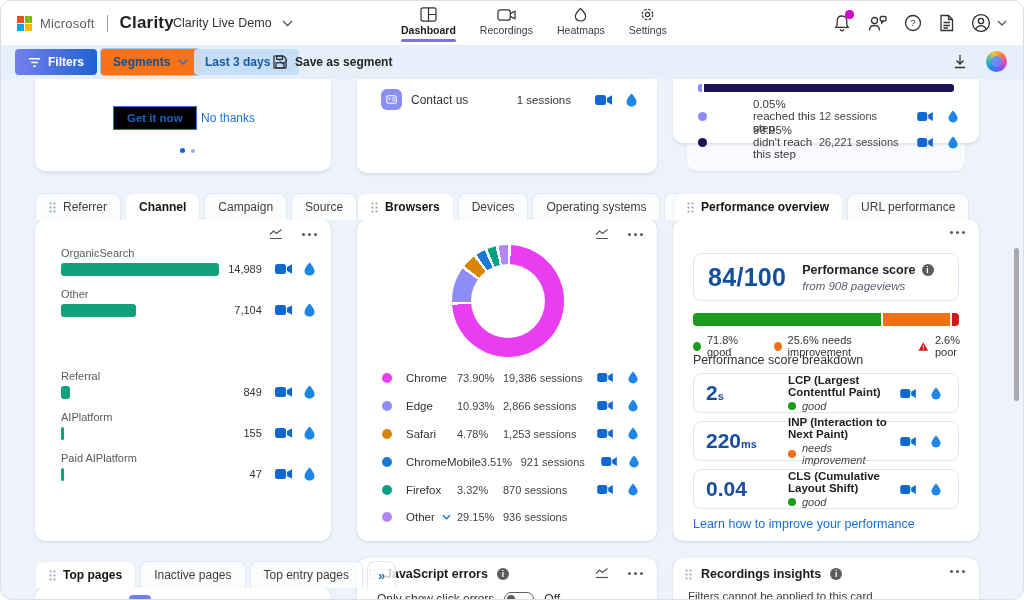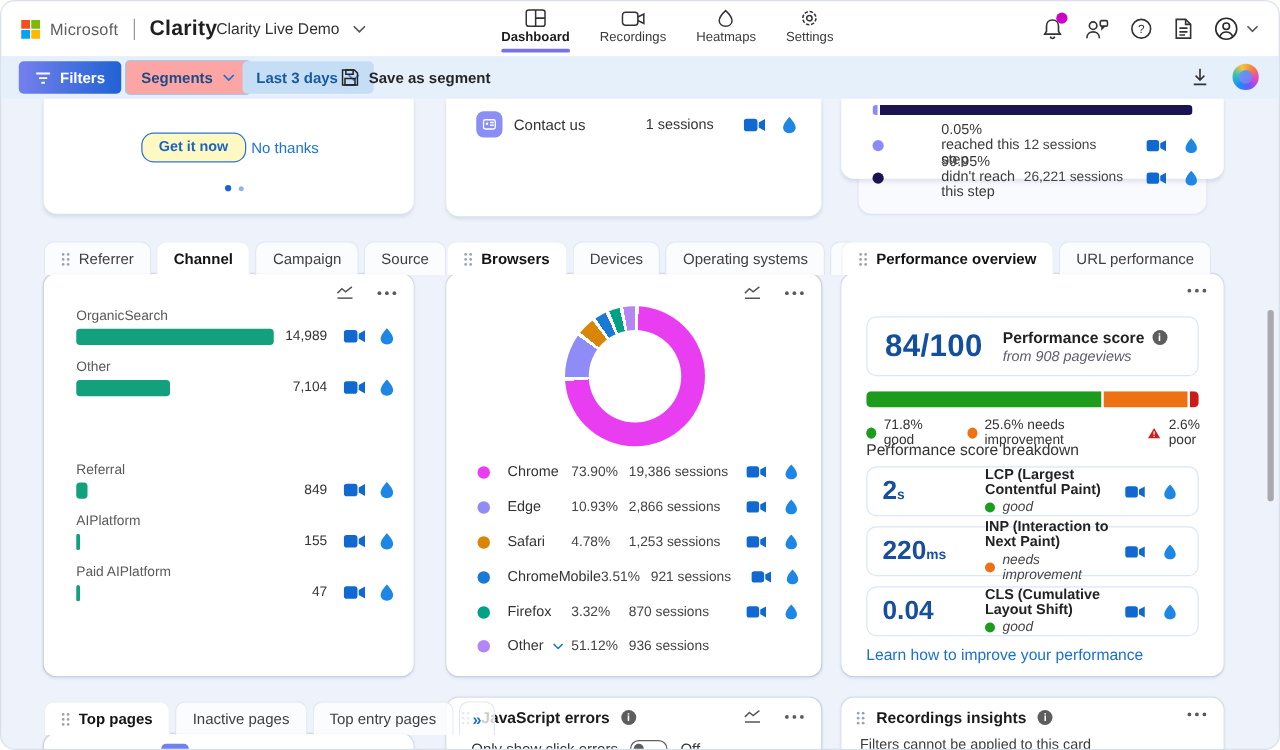--- a/index.html
+++ b/index.html
@@ -26,21 +26,21 @@
   .topicons { position:absolute; right:16px; top:0; height:44px; display:flex; align-items:center; gap:17px; }
   .topicon { position:relative; display:flex; align-items:center; cursor:pointer; }
   .bell-badge { position:absolute; right:-3px; top:-4px; width:9px; height:9px; border-radius:50%; }
 
   
   .filterbar { position:absolute; left:0; top:44px; width:100%; height:34px; background:#e6f0fb; }
   .btn-filters { position:absolute; left:14px; top:4px; height:26px; padding:0 13px; border-radius:4px;
                  display:flex; align-items:center; gap:7px; color:#fff; font-size:12px; font-weight:700;
                  background:linear-gradient(90deg,#7480ec,#2062d4); cursor:pointer; }
   .btn-segments { position:absolute; left:99px; top:3px; height:28px; padding:0 12px; border-radius:4px;
-                  background:#fca5a5; border:1px solid #a9c6e6; display:flex; align-items:center; gap:8px;
+                  background:#f97316; border:1px solid #a9c6e6; display:flex; align-items:center; gap:8px;
                   font-size:12px; font-weight:700; color:#1d4b82; cursor:pointer; }
   .btn-range { position:absolute; left:193px; top:4px; height:26px; padding:0 11px; border-radius:4px;
                background:#c6ddf6; display:flex; align-items:center; gap:8px; font-size:12px; font-weight:700; color:#175a9e; cursor:pointer; }
   .saveseg { position:absolute; left:272px; top:4px; height:26px; display:flex; align-items:center; gap:8px;
              font-size:12px; font-weight:700; color:#262626; cursor:pointer; }
   .dl { position:absolute; right:56px; top:9px; cursor:pointer; }
   .copilot { position:absolute; right:16px; top:6px; width:21px; height:21px; border-radius:50%;
              background:conic-gradient(from 220deg,#1b8ff5,#35c0ba,#f5c53c,#f5803c,#e145c8,#6a5af9,#1b8ff5); cursor:pointer; }
   .copilot::after { content:""; position:absolute; left:5px; top:5px; width:11px; height:11px; border-radius:50%;
              background:linear-gradient(135deg,#4fa8f0,#8d6af5); }
@@ -111,21 +111,21 @@
   
   .card-h { position:absolute; left:12px; top:9px; display:flex; align-items:center; gap:9px; }
   .card-h .t { font-size:12.5px; font-weight:700; color:#1b1b1b; }
   .info-i { width:12px; height:12px; border-radius:50%; background:#5d5d5d; color:#fff; font-size:8.5px; font-weight:700;
             display:inline-flex; align-items:center; justify-content:center; font-style:normal; }
   .toggle { width:30px; height:14px; border:1px solid #5f5f5f; border-radius:8px; position:relative; cursor:pointer; }
   .toggle .knob { position:absolute; left:2px; top:2px; width:8px; height:8px; border-radius:50%; background:#5f5f5f; }
   .pages-sliver { position:absolute; border-radius:4px 4px 0 0; }
 
   
-  .btn-get { position:absolute; border:1px solid #2e74d0; border-radius:10px; background:#fef9c3; color:#1b63c2;
+  .btn-get { position:absolute; border:1px solid #2e74d0; border-radius:0; background:#000000; color:#1b63c2;
              font-size:11.5px; font-weight:700; padding:5px 13px; cursor:pointer; }
   .link-nothanks { position:absolute; font-size:12px; color:#1b72d8; cursor:pointer; }
   .cdots { position:absolute; display:flex; gap:6px; align-items:center; }
   .cdots .d1 { width:5px; height:5px; border-radius:50%; background:#1566d0; }
   .cdots .d2 { width:4px; height:4px; border-radius:50%; background:#8fb6e6; }
 
   .contact-row { position:absolute; left:24px; right:16px; top:10px; display:flex; align-items:center; }
   .contact-ic { width:21px; height:21px; border-radius:6px; background:#8a8ef5; display:flex; align-items:center; justify-content:center; margin-right:9px; }
   .contact-name { flex:1; font-size:12px; color:#333; }
   .contact-sess { font-size:11.5px; color:#333; margin-right:22px; }
@@ -606,21 +606,21 @@
         </span>
     </div>
     <div class="legend-row" style="top:292px;">
       <span class="ldot" style="background: rgb(178, 135, 245);"></span>
       <span class="lname">
         <span>Other</span>
         <svg width="9" height="6" viewBox="0 0 10 6" fill="none" stroke="#1c6fd2" stroke-width="1.4">
             <path d="M1 1 L5 5 L9 1"></path>
           </svg>
       </span>
-      <span class="lpct">51.12%</span>
+      <span class="lpct">29.15%</span>
       <span class="lsess">936 sessions</span>
       <span class="mini-ic"></span>
         <span class="mini-ic"></span>
     </div>
   </div>
 
   <div class="tabrow" style="left:672px; top:192px;">
     <div class="tab active">
       <svg width="7" height="11" viewBox="0 0 7 11" fill="#9aa3b0">
           <circle cx="1.5" cy="1.5" r="1.1"></circle>

